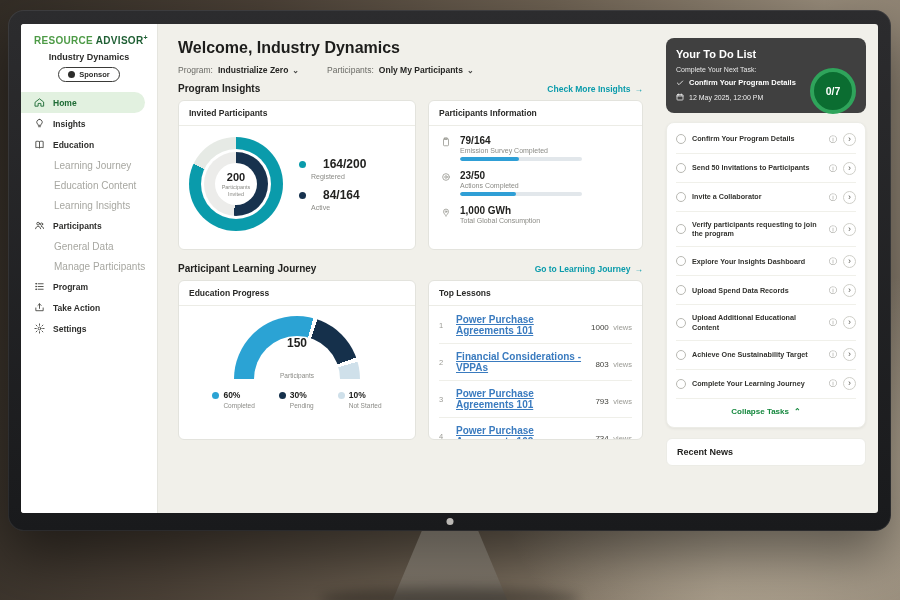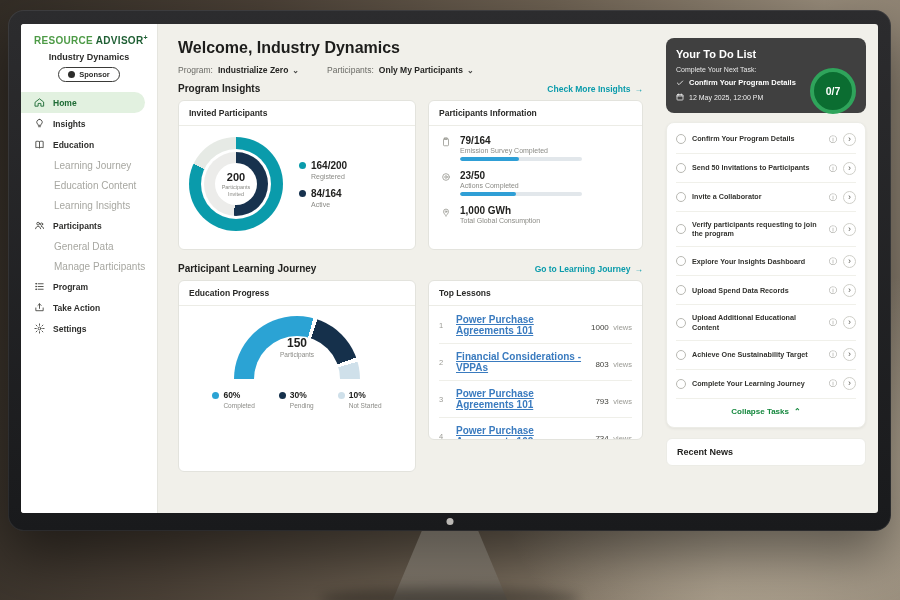--- a/index.html
+++ b/index.html
@@ -47,53 +47,53 @@
   .fvalue{font-weight:bold;color:#262624;cursor:pointer;display:flex;gap:4px;align-items:center}
   .chev{font-size:8px;color:#444}
   .sec-row{display:flex;justify-content:space-between;align-items:center;margin:6px 0}
   .sec-title{font-size:10px;font-weight:bold;color:#222220}
   .sec-link{font-size:8.5px;font-weight:bold;color:#0a9bab;display:flex;gap:4px;align-items:center;cursor:pointer}
   .cards{display:flex;gap:12px}
   .card{background:#fff;border:1px solid #e3e3dd;border-radius:6px;overflow:hidden;box-sizing:border-box}
   .card-h{padding:7px 10px;font-size:8.5px;font-weight:bold;color:#2a2a28;border-bottom:1px solid #ecece6}
   .c-invited{width:238px;height:150px}
   .c-info{flex:1;height:150px}
-  .c-edu{width:238px;height:192px}
+  .c-edu{width:238px;height:160px}
   .c-lessons{flex:1;height:160px}
   
   .invited-body{display:flex;align-items:center;gap:16px;padding:11px 10px}
   .donut{width:94px;height:94px;border-radius:50%;position:relative;flex:none;
     background:conic-gradient(#0a9bab 0 82%, #e6eae5 0)}
   .d-gap{position:absolute;inset:12px;border-radius:50%;background:#fff}
   .d-inner{position:absolute;inset:15px;border-radius:50%;background:conic-gradient(#17324e 0 51%, #ececea 0)}
   .d-hole{position:absolute;inset:26px;border-radius:50%;background:#fff;display:flex;
     flex-direction:column;align-items:center;justify-content:center;text-align:center}
   .dv{font-size:11px;font-weight:bold;color:#222}
   .dl{font-size:5.5px;color:#8b8b86;width:34px;line-height:1.25;margin-top:1px}
   .legend-item{margin:8px 0}
-  .li-top{display:flex;align-items:center;gap:5px;font-size:10px;font-weight:bold;color:#222220}
+  .li-top{display:flex;align-items:center;gap:17px;font-size:12px;font-weight:bold;color:#222220}
   .dot{width:7px;height:7px;border-radius:50%;flex:none}
   .li-label{font-size:7px;color:#8b8b86;margin:2px 0 0 12px}
   
   .info-body{padding:9px 12px;display:flex;flex-direction:column;gap:9px}
   .info-row{display:flex;gap:9px;align-items:flex-start}
   .info-row svg{width:10px;height:10px;stroke:#9a9a94;fill:none;stroke-width:2;
     stroke-linecap:round;stroke-linejoin:round;flex:none;margin-top:2px}
   .iv{font-size:10px;font-weight:bold;color:#222220}
   .il{font-size:7px;color:#8b8b86;margin:1px 0 3px}
   .bar{width:122px;height:4px;background:#e2e7eb;border-radius:2px;overflow:hidden}
   .bar-fill{height:100%;border-radius:2px;background:#2f9fd6}
   
   .edu-body{padding:10px 12px 6px;display:flex;flex-direction:column;align-items:center}
   .gauge{width:126px;height:63px;position:relative;border-radius:126px 126px 0 0;overflow:hidden;
     background:conic-gradient(from 270deg at 50% 100%, #2ba3d4 0deg 105deg, #fff 105deg 109deg,
       #15304b 109deg 160deg, #fff 160deg 164deg, #cfe0ea 164deg 180deg, #fff 180deg)}
   .gauge-hole{position:absolute;left:50%;bottom:0;transform:translateX(-50%);
     width:86px;height:43px;border-radius:86px 86px 0 0;background:#fff;display:flex;
-    flex-direction:column;align-items:center;justify-content:flex-start}
+    flex-direction:column;align-items:center;justify-content:space-between}
   .gv{font-size:12px;font-weight:bold;color:#222220}
   .gl{font-size:6.5px;color:#8b8b86;margin-top:1px}
   .gauge-legend{display:flex;gap:24px;margin-top:11px;justify-content:center}
   .gl-top{display:flex;gap:4px;align-items:center;font-size:8.5px;font-weight:bold;color:#222220}
   .gl-label{font-size:6.5px;color:#8b8b86;margin:2px 0 0 11px}
   
   .lessons-body{padding:1px 10px}
   .lesson-row{display:flex;align-items:center;gap:9px;padding:7px 0;border-bottom:1px solid #efefe9}
   .lesson-row:last-child{border-bottom:none}
   .lnum{color:#9a9a94;font-size:7.5px;width:8px;flex:none}

